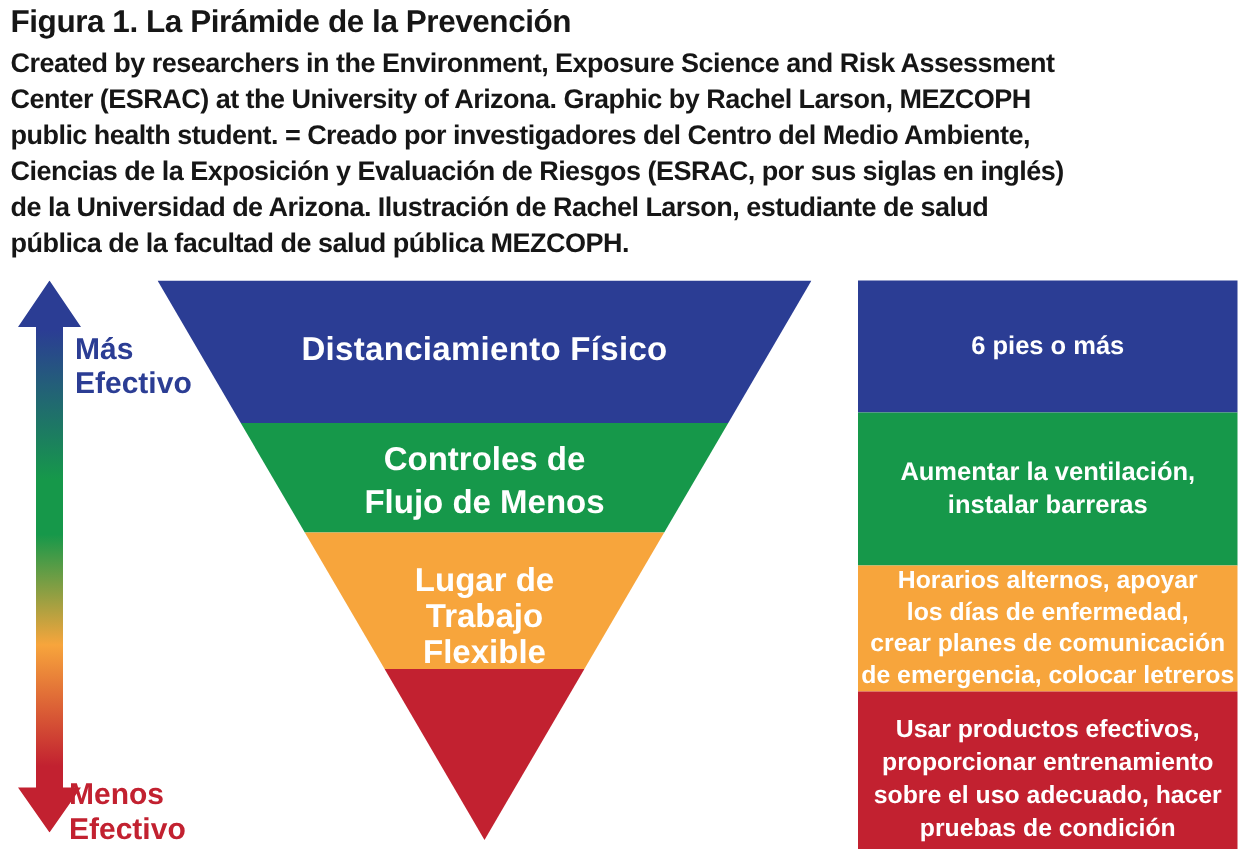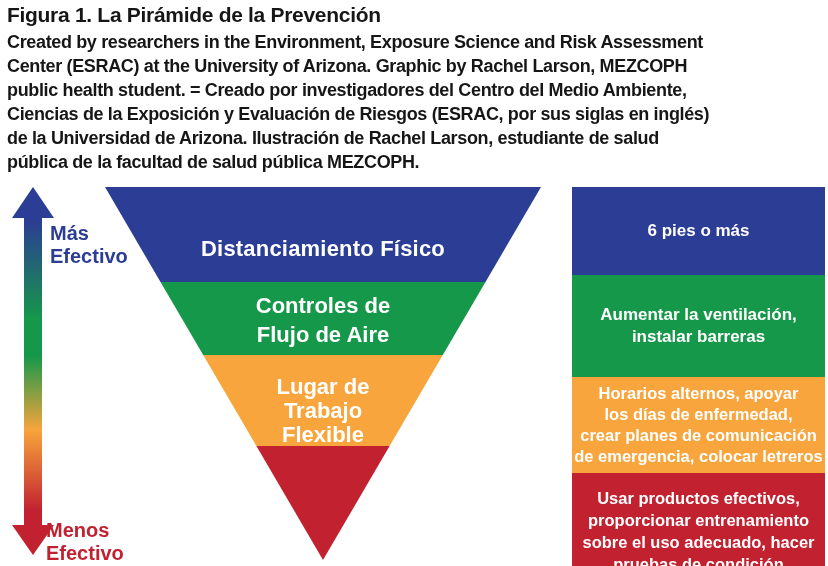--- a/index.html
+++ b/index.html
@@ -27,36 +27,36 @@
   }
   .axis-label.more{left:50px;top:222px;}
   .axis-label.less{left:46px;top:475px;}
   .arrow-svg{position:absolute;left:12px;top:187px;}
   .pyramid-svg{position:absolute;left:105px;top:187px;}
   .pyr-label{
     position:absolute;left:105px;width:436px;
     text-align:center;color:#ffffff;font-weight:bold;
     white-space:pre-line;
   }
-  .pyr-label.l0{top:236px;font-size:22px;letter-spacing:0.2px;}
+  .pyr-label.l0{top:220px;font-size:22px;letter-spacing:0.2px;}
   .pyr-label.l1{top:291px;font-size:22px;line-height:29px;}
   .pyr-label.l2{top:375px;font-size:22px;line-height:24px;}
   .pyr-label.l3{top:477px;font-size:25px;letter-spacing:1px;}
   .panel{
     position:absolute;left:556px;top:187px;width:269px;
     display:flex;flex-direction:column;
   }
   .panel-box{
     display:flex;align-items:center;justify-content:center;
     text-align:center;color:#ffffff;font-weight:bold;margin-left:16px;
   }
   .panel-box .txt{white-space:pre-line;}
   .panel-box.b0{height:88px;font-size:17px;}
   .panel-box.b1{height:102px;font-size:17px;line-height:22px;}
-  .panel-box.b2{height:96px;font-size:16.5px;line-height:21px;}
+  .panel-box.b2{height:84px;font-size:16.5px;line-height:21px;}
   .panel-box.b3{height:116px;font-size:16.5px;line-height:22px;}
 </style>
 </head>
 <body>
 
 <div class="page">
 
   <div class="fig-title">Figura 1. La Pirámide de la Prevención</div>
 
   <div class="caption">
@@ -90,21 +90,21 @@
 
   <svg class="pyramid-svg" width="436" height="373" viewBox="0 0 436 373">
     <polygon points="0,0 436,0 380.5,95 55.5,95" fill="#2B3D94"></polygon>
     <polygon points="55.5,95 380.5,95 337.8,168 98.2,168" fill="#16984A"></polygon>
     <polygon points="98.2,168 337.8,168 284.6,259 151.4,259" fill="#F7A53C"></polygon>
     <polygon points="151.4,259 284.6,259 218,373" fill="#C22130"></polygon>
   </svg>
 
   <div class="pyr-label l0">Distanciamiento Físico</div>
   <div class="pyr-label l1">Controles de
-Flujo de Aire</div>
+Flujo de Menos</div>
   <div class="pyr-label l2">Lugar de
 Trabajo
 Flexible</div>
 
   <div class="panel">
     <div class="panel-box b0" style="background: rgb(43, 61, 148);">
       <div class="txt">6 pies o más</div>
     </div>
     <div class="panel-box b1" style="background: rgb(22, 152, 74);">
       <div class="txt">Aumentar la ventilación,

